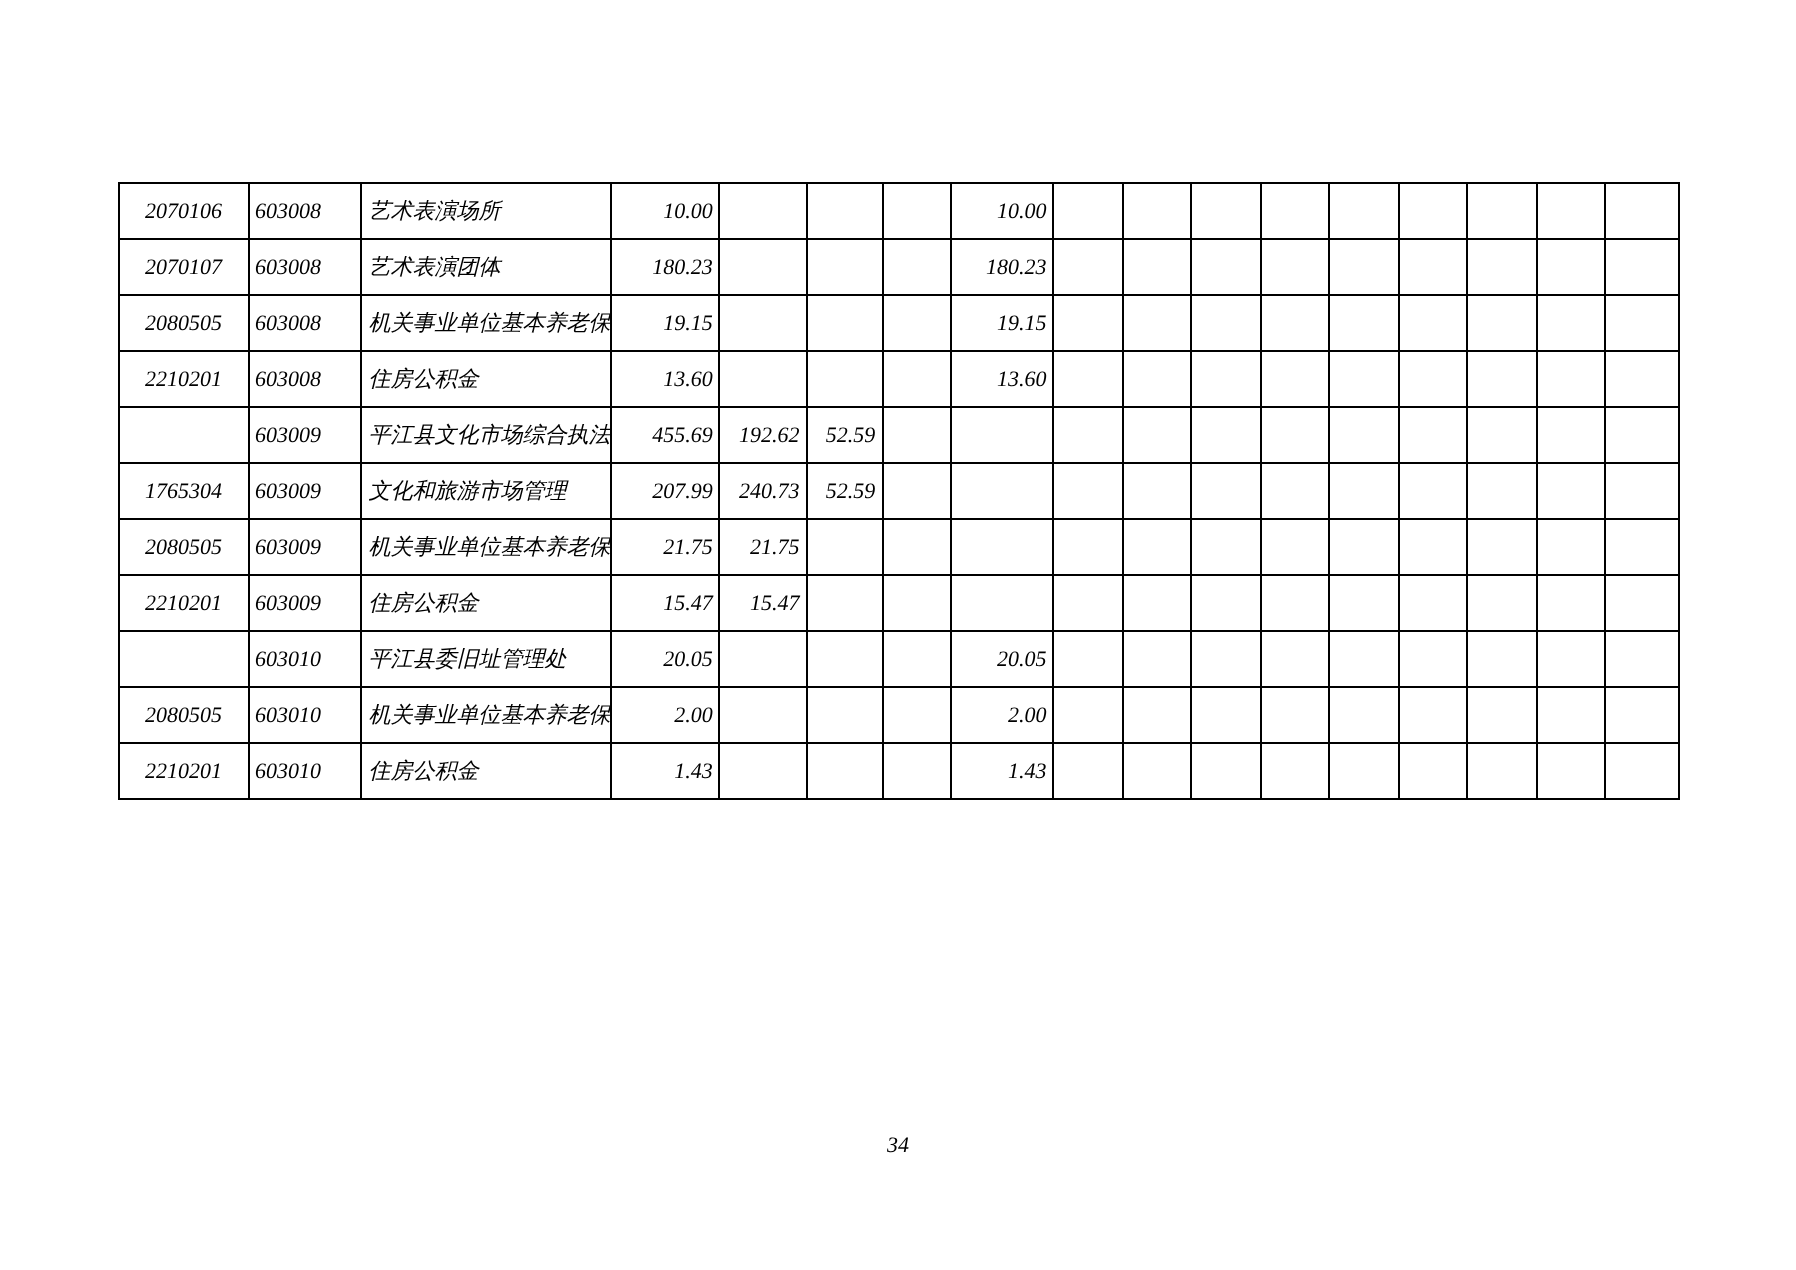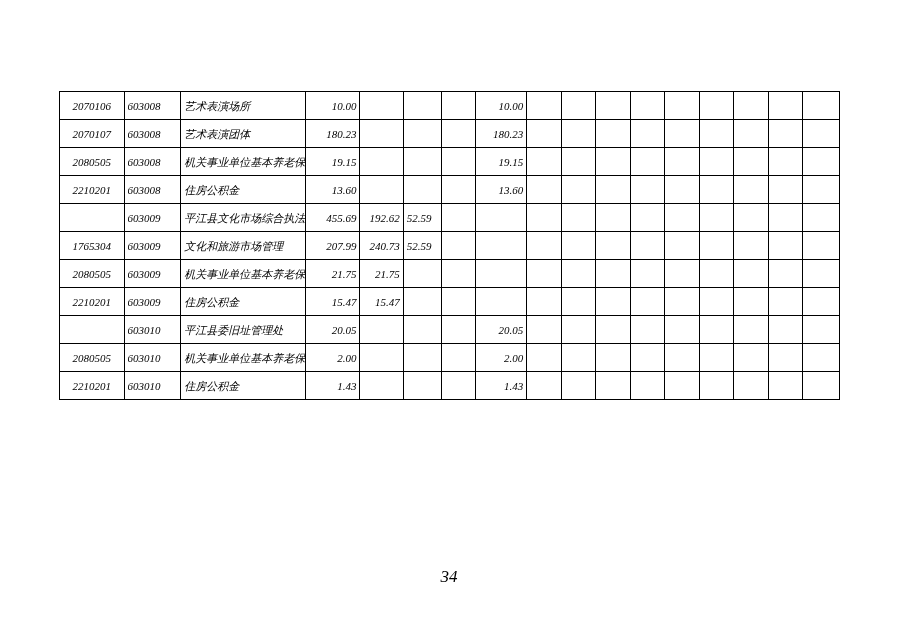--- a/index.html
+++ b/index.html
@@ -42,37 +42,37 @@
     box-sizing: border-box;
     font-family: "Liberation Serif", serif;
     white-space: nowrap;
     overflow: hidden;
   }
   td.c-code1 { width: 58px; text-align: center; }
   td.c-code2 { width: 51px; text-align: left; padding-left: 4px; }
   td.c-name  { width: 112px; text-align: left; padding-left: 8px; white-space: normal; }
   td.c-num   { width: 49px; text-align: right; padding-right: 4px; }
   td.c-numb  { width: 39px; text-align: right; padding-right: 4px; margin-top: 48px; }
-  td.c-numc  { width: 34px; padding-right: 4px; }
+  td.c-numc  { width: 34px; text-align: right; padding-right: 4px; }
   td.c-numd  { width: 46px; text-align: right; padding-right: 4px; }
   td.c-blank { width: 31px; }
   td.c-blank-l { width: 33px; }
   .name-two-line {
     line-height: 13px;
     font-size: 11px;
     white-space: normal;
     text-align: left;
   }
   .page-number {
     position: absolute;
     left: 0;
     top: 567px;
     width: 898px;
     text-align: center;
-    font-size: 17px;
+    font-size: 11px;
     font-family: "Liberation Serif", serif;
     color: #000000;
   }
 </style>
 </head>
 <body>
 
 <div class="page">
 
   <div class="table-wrap">

